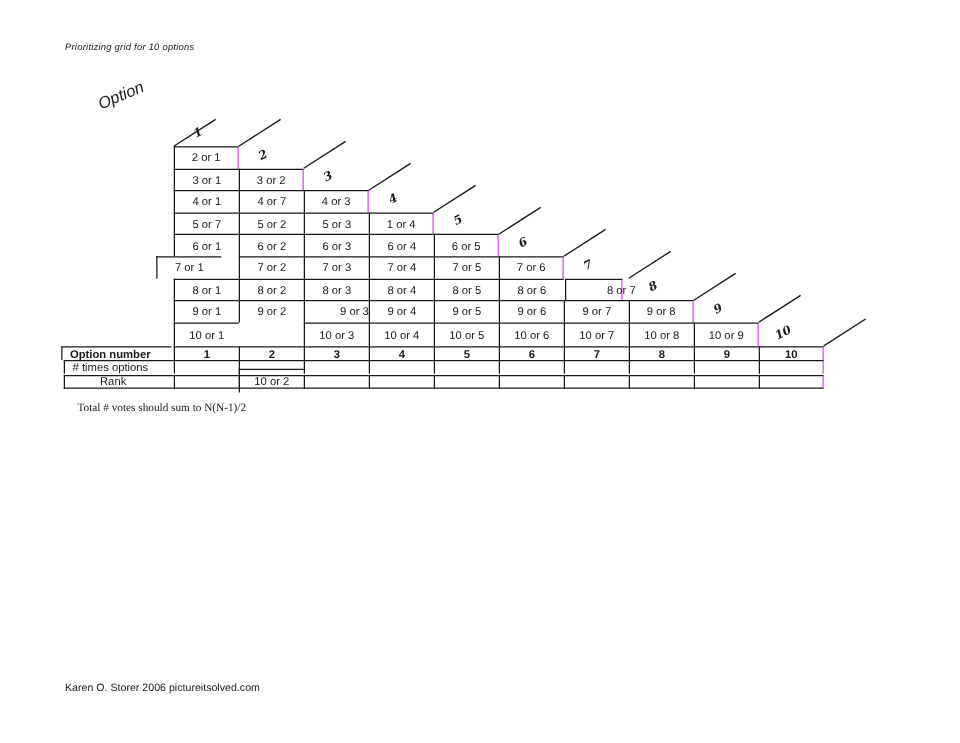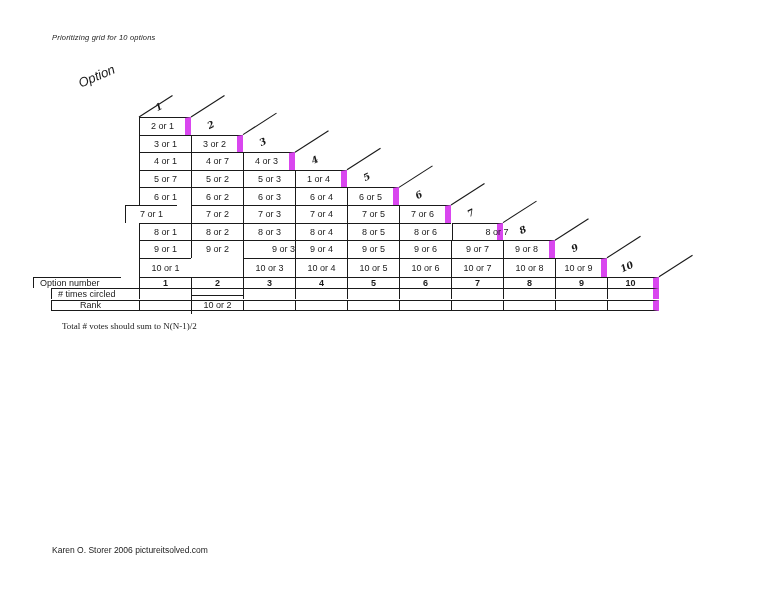--- a/index.html
+++ b/index.html
@@ -15,21 +15,21 @@
     position:absolute;left:79px;top:76px;
     font-style:italic;font-size:13px;font-weight:500;white-space:nowrap;
     transform:rotate(-23deg);transform-origin:left center;
   }
   .cell{
     position:absolute;box-sizing:border-box;
     border-top:1px solid #1a1a1a;border-left:1px solid #1a1a1a;
     display:flex;align-items:center;justify-content:center;
     font-size:9px;white-space:nowrap;
   }
-  .cell.rowend{border-right:6px solid #d946ef;}
+  .cell.rowend{border-right:1px solid #d946ef;}
   .cell.colend{border-bottom:1px solid #1a1a1a;}
   .cell.lbl{justify-content:flex-start;padding-left:6px;}
   .cell.bold{font-weight:700;}
   .hnum{
     position:absolute;box-sizing:border-box;height:14px;line-height:14px;
     text-align:center;font-family:"DejaVu Serif",serif;
     font-style:italic;font-weight:700;font-size:9.5px;
     transform:rotate(-26deg);
   }
   .note{
@@ -100,32 +100,32 @@
       <div class="cell rowend" style="left: 503px; top: 240.2px; width: 52px; height: 17.6px;">9 or 8</div>
       <div class="cell " style="left: 139px; top: 257.8px; width: 52px; height: 18.9px;">10 or 1</div>
       <div class="cell " style="left: 191px; top: 257.8px; width: 52px; height: 18.9px; margin-top: 37px;">10 or 2</div>
       <div class="cell " style="left: 243px; top: 257.8px; width: 52px; height: 18.9px;">10 or 3</div>
       <div class="cell " style="left: 295px; top: 257.8px; width: 52px; height: 18.9px;">10 or 4</div>
       <div class="cell " style="left: 347px; top: 257.8px; width: 52px; height: 18.9px;">10 or 5</div>
       <div class="cell " style="left: 399px; top: 257.8px; width: 52px; height: 18.9px;">10 or 6</div>
       <div class="cell " style="left: 451px; top: 257.8px; width: 52px; height: 18.9px;">10 or 7</div>
       <div class="cell " style="left: 503px; top: 257.8px; width: 52px; height: 18.9px;">10 or 8</div>
       <div class="cell rowend" style="left: 555px; top: 257.8px; width: 52px; height: 18.9px;">10 or 9</div>
-      <div class="cell lbl" style="left: 33px; top: 276.7px; width: 88px; height: 11.4px;">Option number</div>
+      <div class="cell lbl" style="left: 49px; top: 276.7px; width: 88px; height: 11.4px; font-weight: bold;">Option number</div>
       <div class="cell bold" style="left: 139px; top: 276.7px; width: 52px; height: 11.4px;">1</div>
       <div class="cell bold" style="left: 191px; top: 276.7px; width: 52px; height: 11.4px;">2</div>
       <div class="cell bold" style="left: 243px; top: 276.7px; width: 52px; height: 11.4px;">3</div>
       <div class="cell bold" style="left: 295px; top: 276.7px; width: 52px; height: 11.4px;">4</div>
       <div class="cell bold" style="left: 347px; top: 276.7px; width: 52px; height: 11.4px;">5</div>
       <div class="cell bold" style="left: 399px; top: 276.7px; width: 52px; height: 11.4px;">6</div>
       <div class="cell bold" style="left: 451px; top: 276.7px; width: 52px; height: 11.4px;">7</div>
       <div class="cell bold" style="left: 503px; top: 276.7px; width: 52px; height: 11.4px;">8</div>
       <div class="cell bold" style="left: 555px; top: 276.7px; width: 52px; height: 11.4px;">9</div>
       <div class="cell bold rowend" style="left: 607px; top: 276.7px; width: 52px; height: 11.4px;">10</div>
-      <div class="cell lbl" style="left: 51px; top: 288.1px; width: 88px; height: 11.4px;"># times circled</div>
+      <div class="cell lbl" style="left: 51px; top: 288.1px; width: 88px; height: 11.4px;"># times options</div>
       <div class="cell " style="left: 139px; top: 288.1px; width: 52px; height: 11.4px;"></div>
       <div class="cell " style="left: 191px; top: 288.1px; width: 52px; height: 11.4px;"></div>
       <div class="cell " style="left: 243px; top: 288.1px; width: 52px; height: 11.4px;"></div>
       <div class="cell " style="left: 295px; top: 288.1px; width: 52px; height: 11.4px;"></div>
       <div class="cell " style="left: 347px; top: 288.1px; width: 52px; height: 11.4px;"></div>
       <div class="cell " style="left: 399px; top: 288.1px; width: 52px; height: 11.4px;"></div>
       <div class="cell " style="left: 451px; top: 288.1px; width: 52px; height: 11.4px;"></div>
       <div class="cell " style="left: 503px; top: 288.1px; width: 52px; height: 11.4px;"></div>
       <div class="cell " style="left: 555px; top: 288.1px; width: 52px; height: 11.4px;"></div>
       <div class="cell  rowend" style="left: 607px; top: 288.1px; width: 52px; height: 11.4px;"></div>

